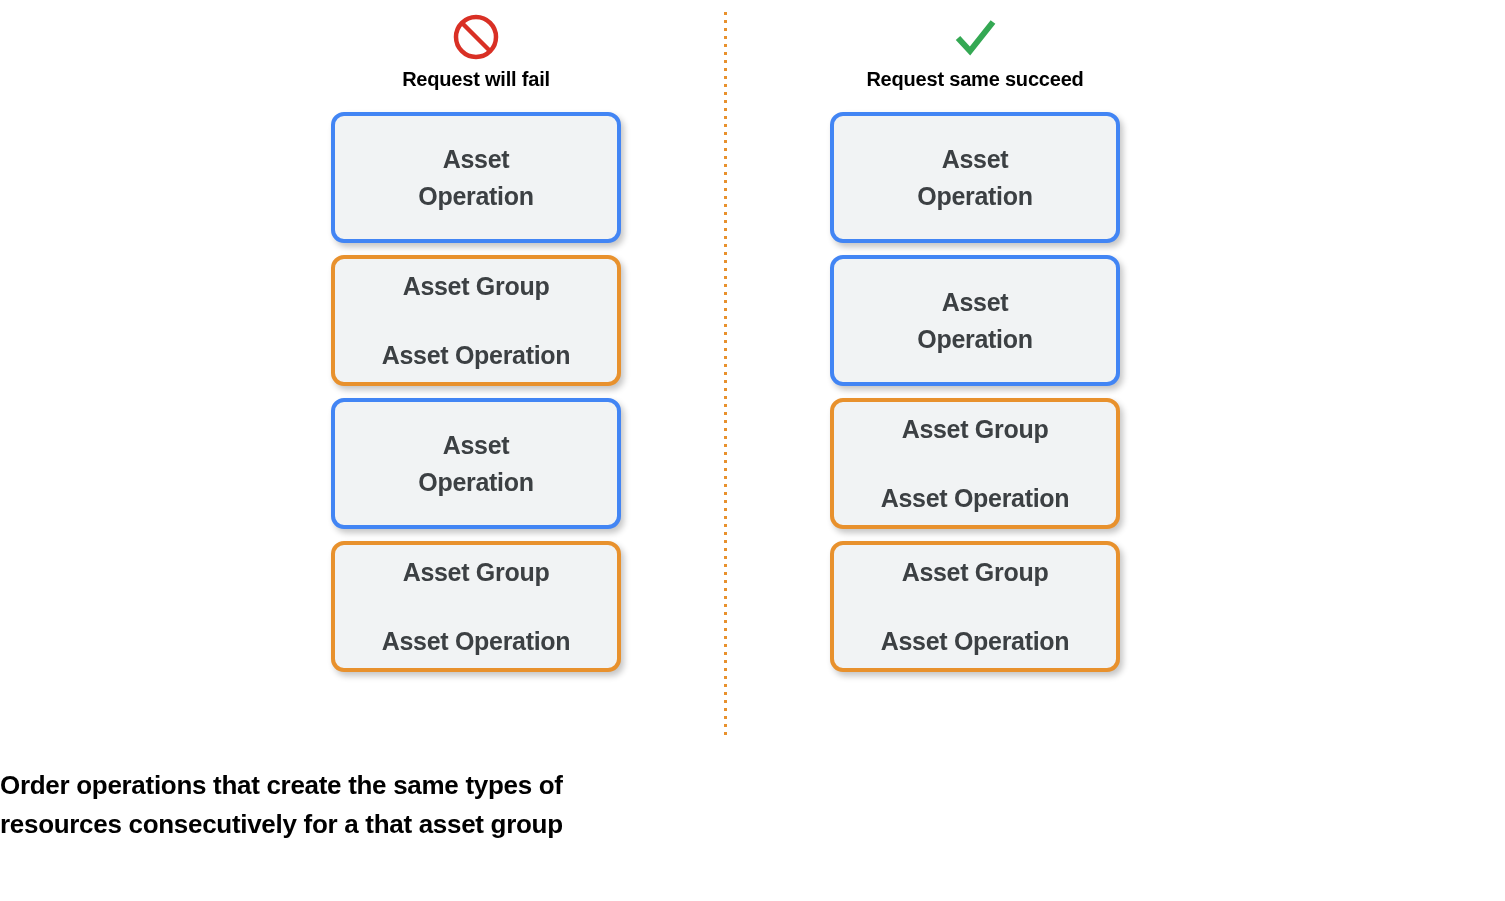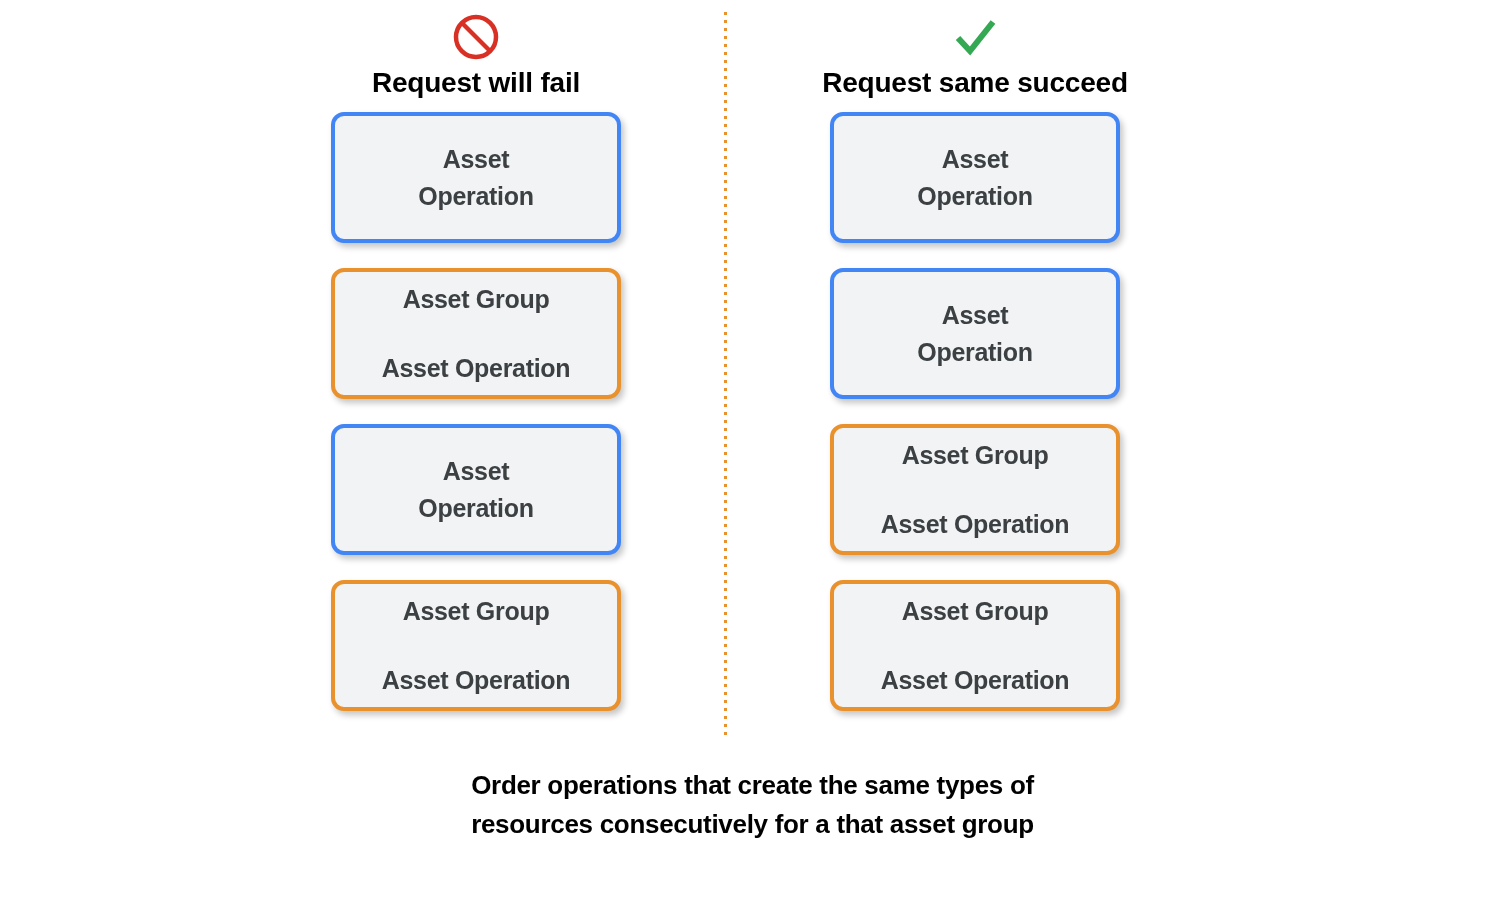--- a/index.html
+++ b/index.html
@@ -56,41 +56,41 @@
     text-align: center;
   }
   .status-icon {
     display: block;
     margin: 0 auto 6px auto;
     width: 50px;
     height: 50px;
   }
   .col-title {
     display: block;
-    font-size: 28px;
+    font-size: 20px;
     font-weight: bold;
     color: #000000;
     letter-spacing: -0.2px;
     line-height: 1.1;
     white-space: nowrap;
   }
 
   
   .card-stack {
     position: absolute;
     top: 112px;
     left: 25px;
     width: 290px;
   }
 
   .card {
     box-sizing: border-box;
     width: 290px;
     height: 131px;
-    margin-bottom: 25px;
+    margin-bottom: 12px;
     border-radius: 13px;
     border: 4px solid #4285F4;
     background: #F1F3F4;
     box-shadow: 3px 4px 6px rgba(0, 0, 0, 0.23);
     display: flex;
     flex-direction: column;
     align-items: center;
     justify-content: center;
   }
   .card.accent-orange { border-color: #E8912D; gap: 32px; }
@@ -106,21 +106,20 @@
     white-space: nowrap;
     text-align: center;
   }
 
   
   .caption {
     position: absolute;
     top: 766px;
     left: 0;
     width: 1505px;
-    text-align: center;
   }
   .caption-line {
     display: block;
     font-size: 26px;
     font-weight: bold;
     color: #000000;
     line-height: 1.5;
     letter-spacing: -0.3px;
     white-space: nowrap;
   }

